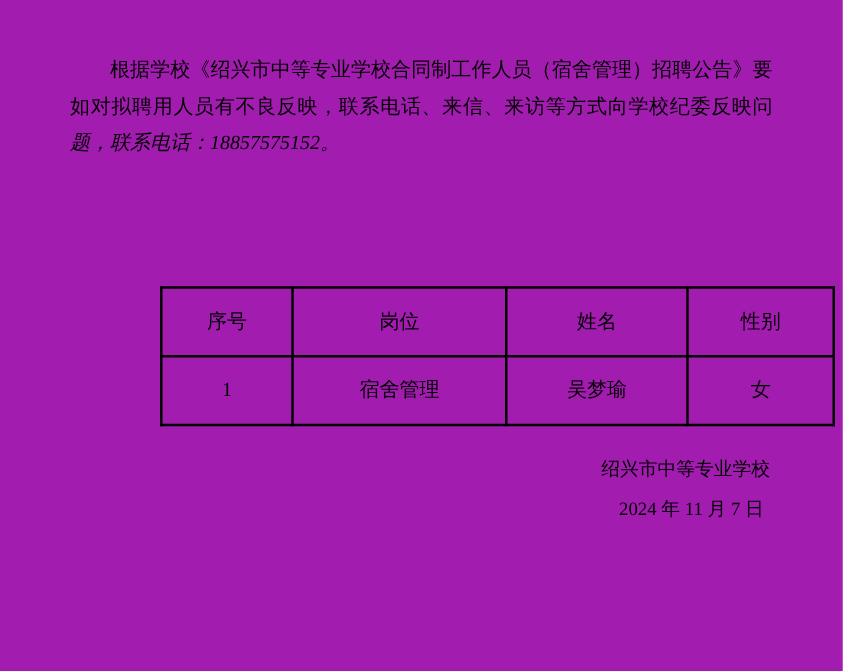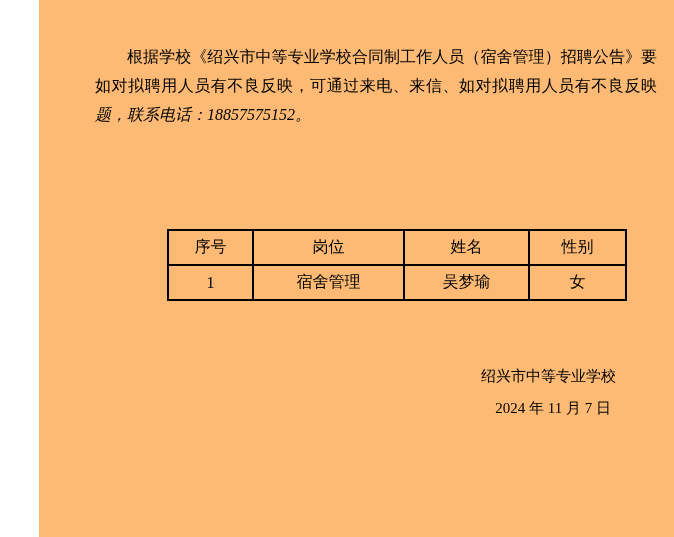--- a/index.html
+++ b/index.html
@@ -11,22 +11,21 @@
     height: 537px;
     background: #ffffff;
     color: #000000;
     font-family: "Liberation Serif", "DejaVu Serif", serif;
     position: relative;
     overflow: hidden;
   }
   .doc-page {
     position: absolute;
     inset: 0;
-    background: #fdba74;
-    margin-left: 39px;
+    background: #a21caf;
   }
   
   .announcement {
     position: absolute;
     left: 56px;
     top: 42px;
     width: 562px;
     font-size: 16px;
     line-height: 29px;
   }
@@ -52,21 +51,21 @@
     border-collapse: collapse;
     table-layout: fixed;
     font-size: 16px;
   }
   .candidate-table th,
   .candidate-table td {
     border: 2px solid #000000;
     font-weight: normal;
     text-align: center;
     vertical-align: middle;
-    padding: 6px;
+    padding: 16px;
     overflow: hidden;
   }
   .candidate-table .col-no    { width: 71px; }
   .candidate-table .col-post  { width: 137px; }
   .candidate-table .col-name  { width: 111px; }
   .candidate-table .col-sex   { width: 83px; font-family: Liberation Serif, serif; }
   .candidate-table .header-row { height: 28px; }
   .candidate-table .data-row   { height: 31px; }
   
   .signature {
@@ -81,21 +80,21 @@
     margin-right: 5px;
   }
 </style>
 </head>
 <body>
 
 <div class="doc-page">
 
   <div class="announcement">
     <div class="line first">根据学校《绍兴市中等专业学校合同制工作人员（宿舍管理）招聘公告》要</div>
-    <div class="line">如对拟聘用人员有不良反映，可通过来电、来信、如对拟聘用人员有不良反映</div>
+    <div class="line">如对拟聘用人员有不良反映，联系电话、来信、来访等方式向学校纪委反映问</div>
     <div class="line last">题，联系电话：18857575152。</div>
   </div>
 
   <table class="candidate-table">
     <tbody>
       <tr class="header-row">
         <th class="col-no">序号</th>
         <th class="col-post">岗位</th>
         <th class="col-name">姓名</th>
         <th class="col-sex">性别</th>

